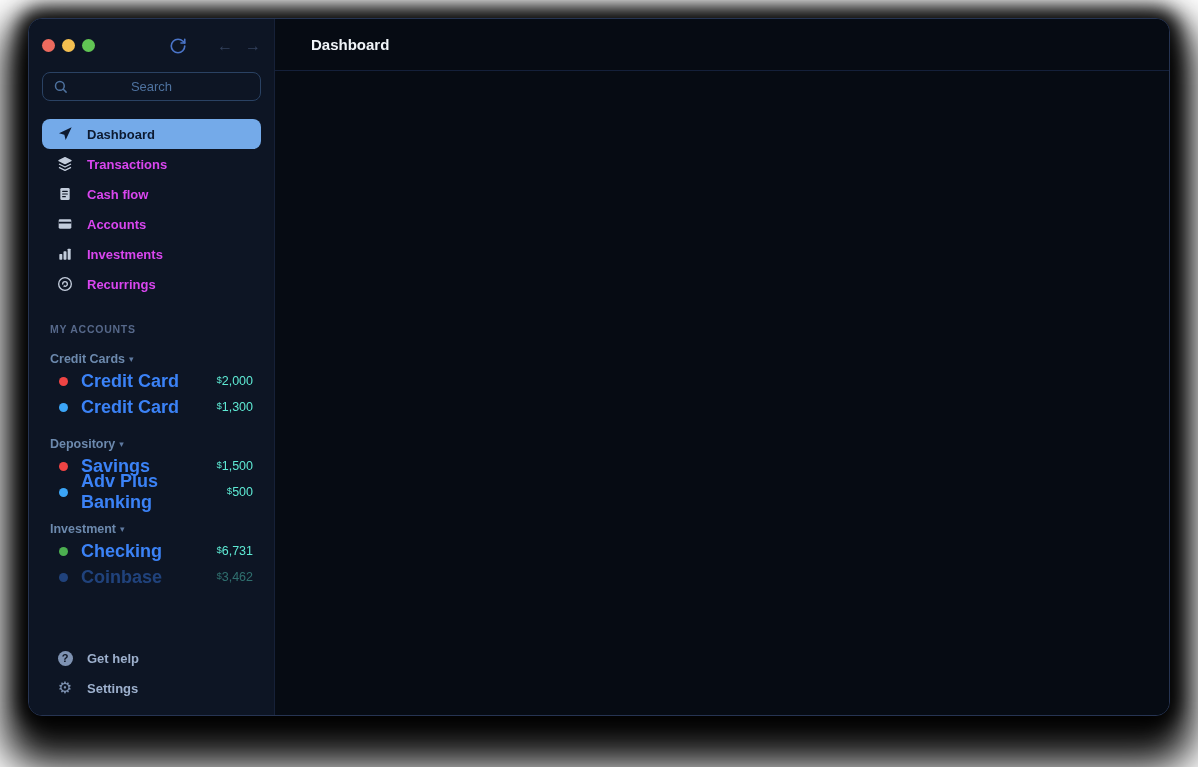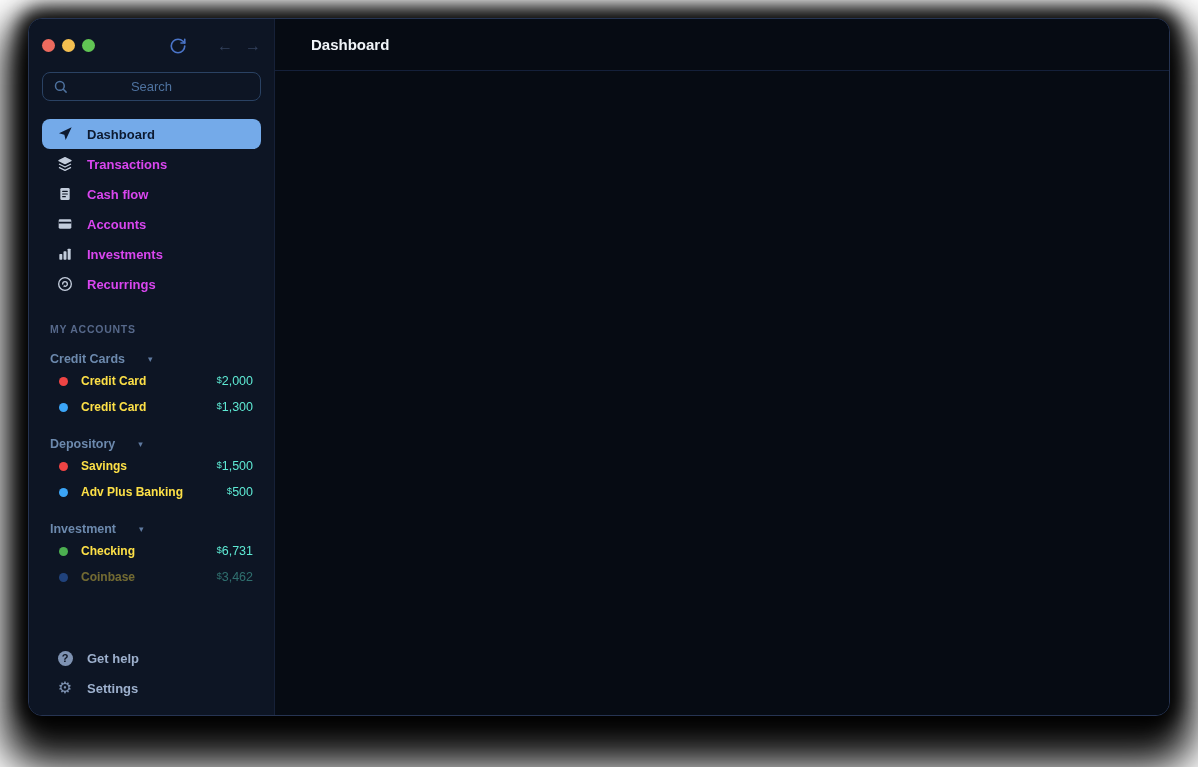--- a/index.html
+++ b/index.html
@@ -37,26 +37,26 @@
   .nav-item { display:flex; align-items:center; height:30px; padding:0 8px;
     border-radius:8px; color:#d946ef; font-size:13px; font-weight:bold; cursor:pointer; }
   .nav-item .nicon { width:16px; height:16px; margin:0 14px 0 7px; flex:none; color:#c3cddc; }
   .nav-item.active { background:#74aae9; color:#0d1a30; }
   .nav-item.active .nicon { color:#0d1a30; }
 
   .accounts { margin:20px 13px 0 13px; flex:1; overflow:hidden; position:relative; }
   .acc-heading { font-size:10.5px; font-weight:bold; letter-spacing:.07em;
     color:#56688a; padding:4px 8px 0 8px; }
   .group { margin-top:15px; }
-  .group-header { display:flex; align-items:center; gap:23px; padding:2px 8px;
+  .group-header { display:flex; align-items:center; gap:4px; padding:2px 8px;
     color:#6c89ad; font-size:12.5px; font-weight:bold; cursor:pointer;margin-top:13px; }
   .chev { font-size:9px; color:#5f7aa0; }
   .acc-row { display:flex; align-items:center; height:26px; padding:0 8px; cursor:pointer; }
   .dot { width:9px; height:9px; border-radius:50%; margin:0 13px 0 9px; flex:none; }
-  .acc-name { font-size:12px; font-weight:bold; color:#fde047; }
+  .acc-name { font-size:18px; font-weight:bold; color:#3b82f6; }
   .acc-val { margin-left:auto; font-size:12.5px; color:#5eead4; }
   .acc-val .cur { font-size:9.5px; position:relative; top:-2px; }
   .acc-row.faded { opacity:.42; }
   .fade-out { position:absolute; left:0; right:0; bottom:0; height:26px;
     background:linear-gradient(to bottom, rgba(13,21,36,0), #0d1524 85%); pointer-events:none; }
 
   .side-footer { margin:6px 13px 12px 13px; }
   .foot-item { display:flex; align-items:center; height:30px; padding:0 8px;
     color:#9db0cd; font-size:13px; font-weight:bold; cursor:pointer; }
   .foot-item .ficon { width:16px; height:16px; margin:0 14px 0 7px; color:#7e92b2;

